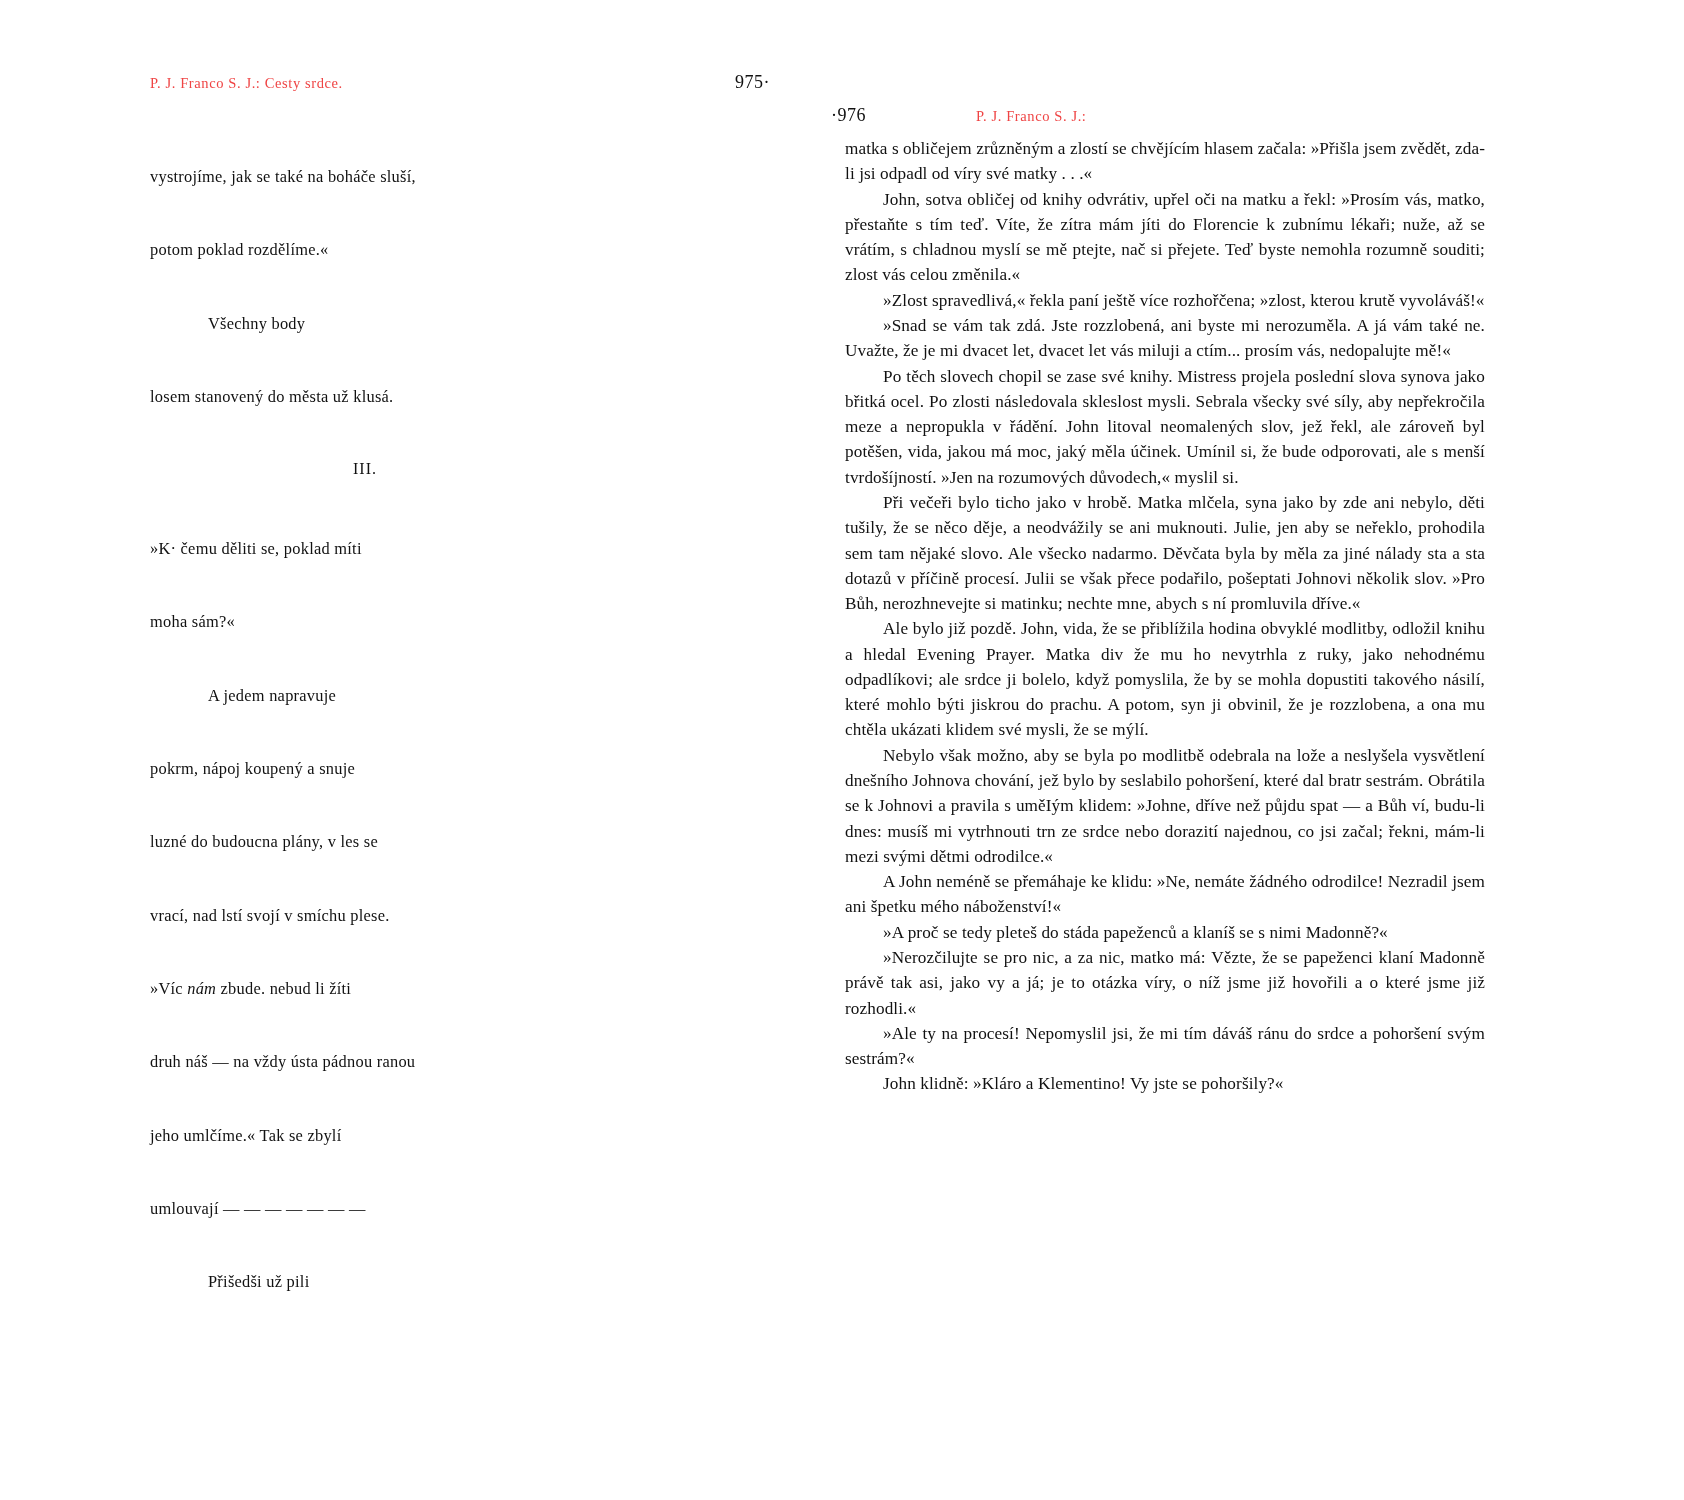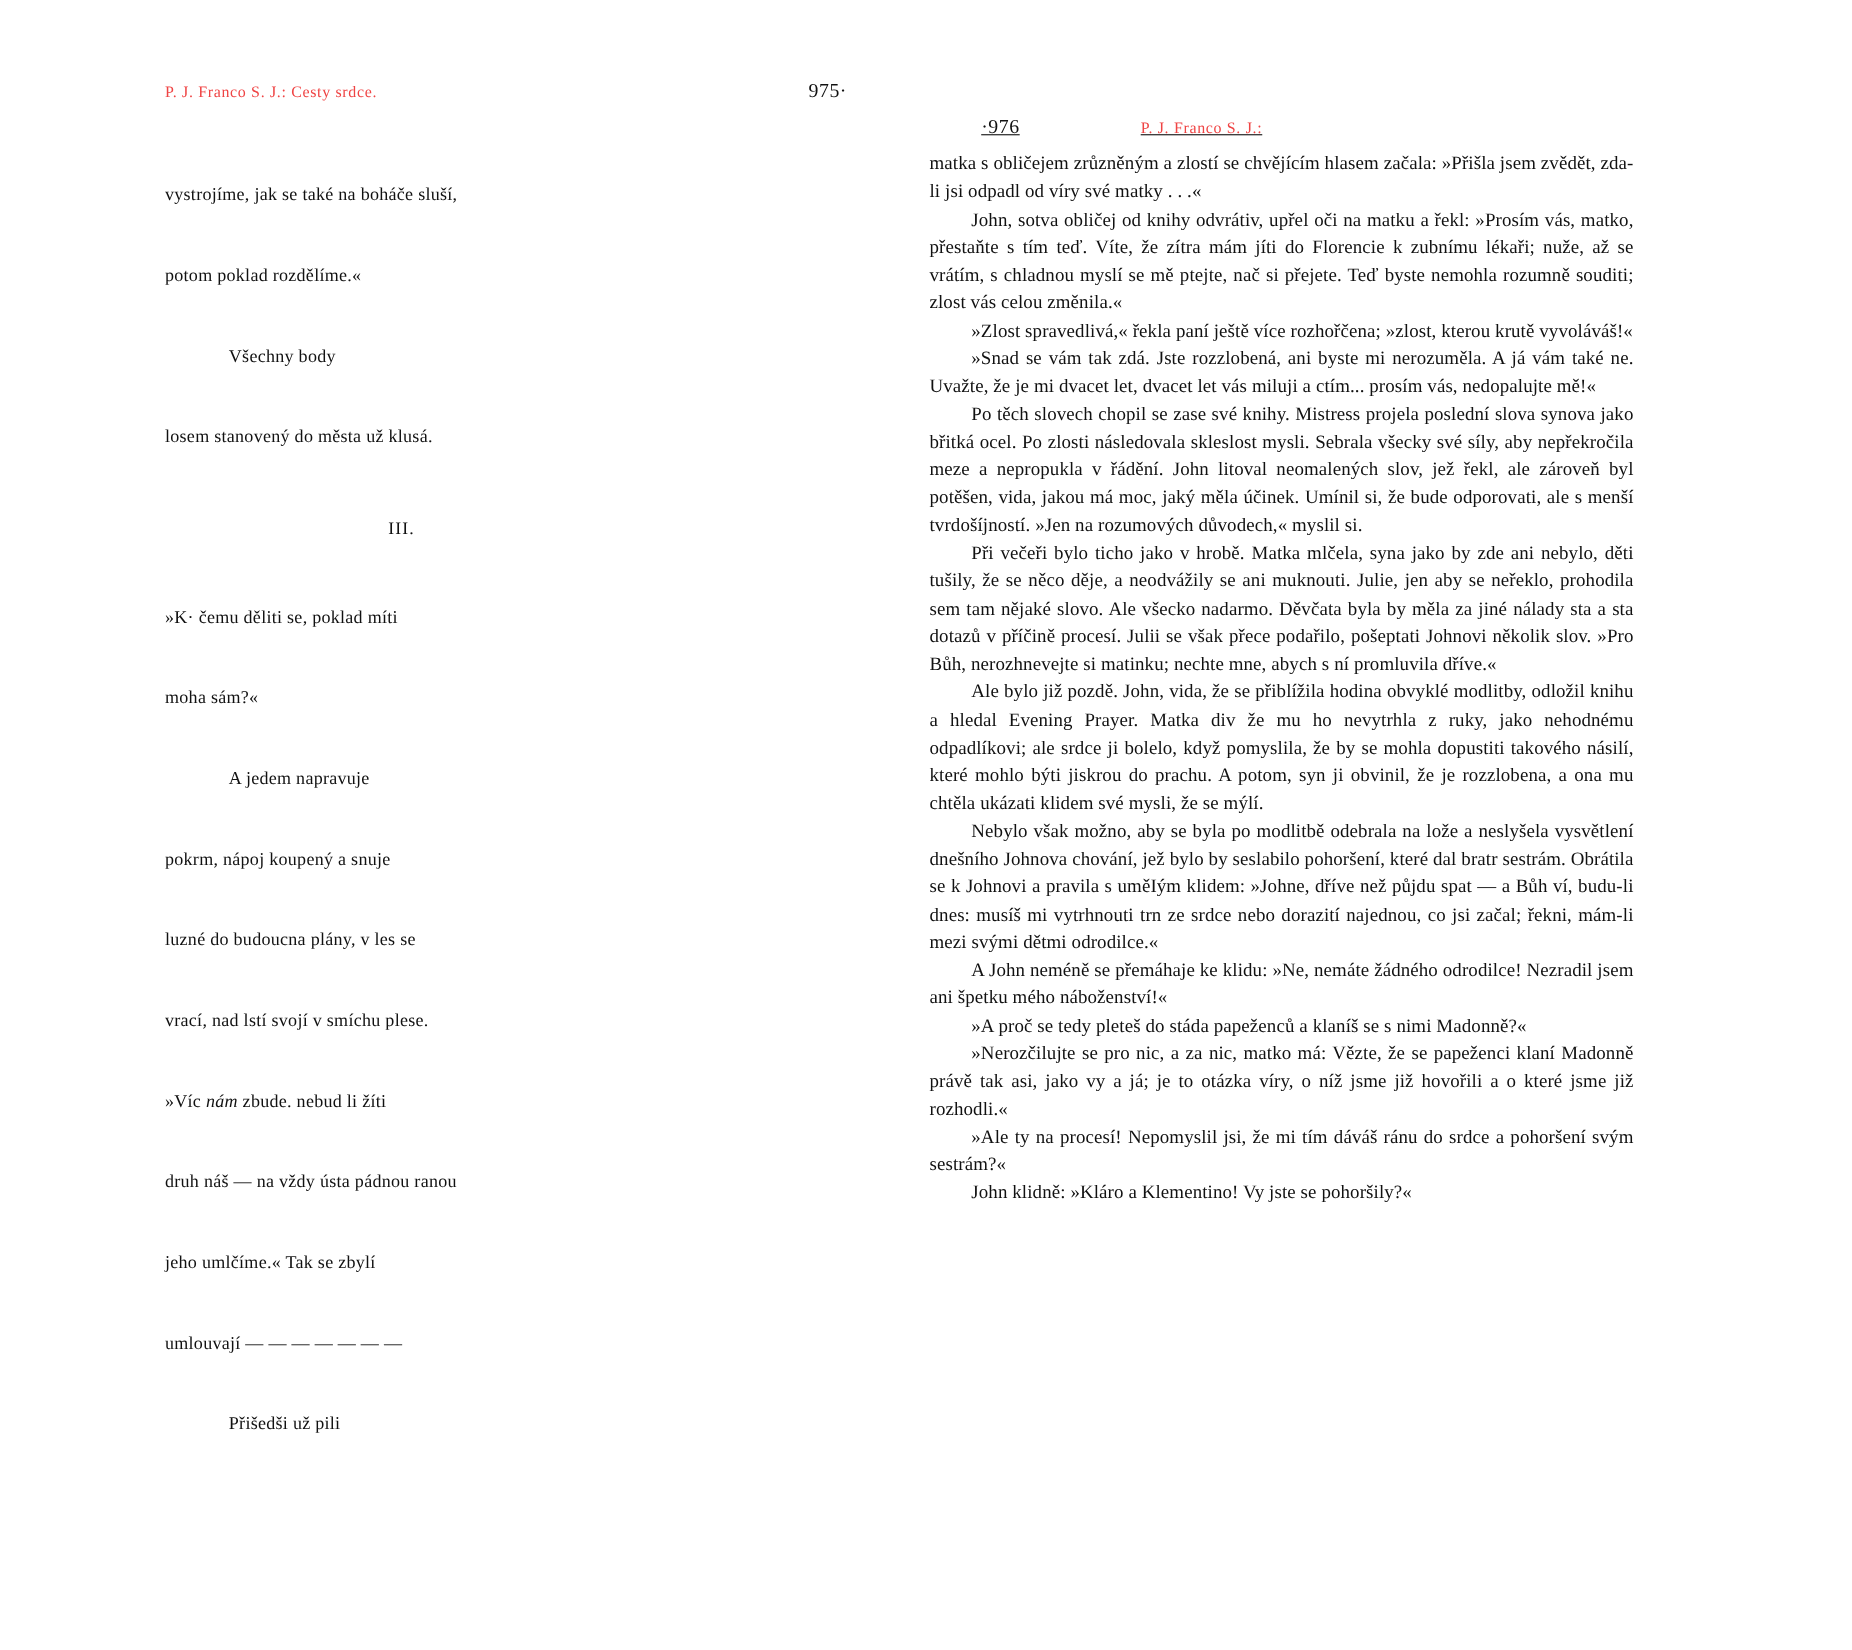--- a/index.html
+++ b/index.html
@@ -52,45 +52,44 @@
     display: flex;
     justify-content: space-between;
     align-items: baseline;
   }
   .folio {
     font-size: 18px;
     letter-spacing: 0.5px;
   }
   .runhead-right-row {
     position: absolute;
-    left: 892px;
+    left: 831px;
     top: 105px;
     width: 640px;
     display: flex;
     align-items: baseline;
-    text-decoration: underline;
   }
   .runhead-right-row .folio {
     margin-right: 110px;
   }
 
   
   .verse {
     font-size: 16.4px;
     line-height: 1.49;
     letter-spacing: 0.25px;
     white-space: pre-wrap;
   }
   .verse .ind { padding-left: 58px; display: block; }
   .verse .line { display: block; }
   .sect-num {
     text-align: center;
     font-size: 16px;
     letter-spacing: 1px;
-    margin: 14px 0 10px 0;
+    margin: 2px 0 10px 0;
     padding-right: 170px;
   }
   .it { font-style: italic; margin-top: 35px; }
   .prose-right {
     font-size: 17.2px;
     line-height: 1.47;
     text-align: justify;
     letter-spacing: 0.1px;
   }
   .prose-right p {

